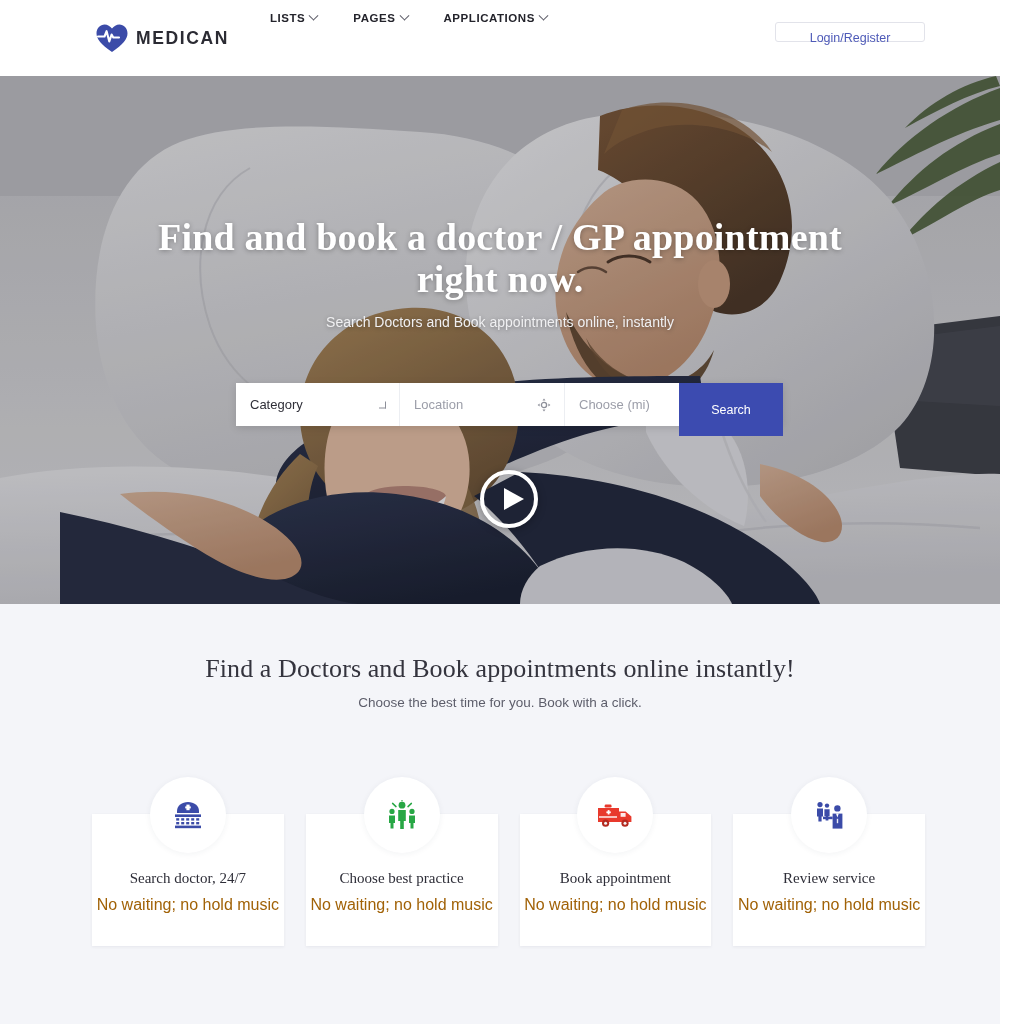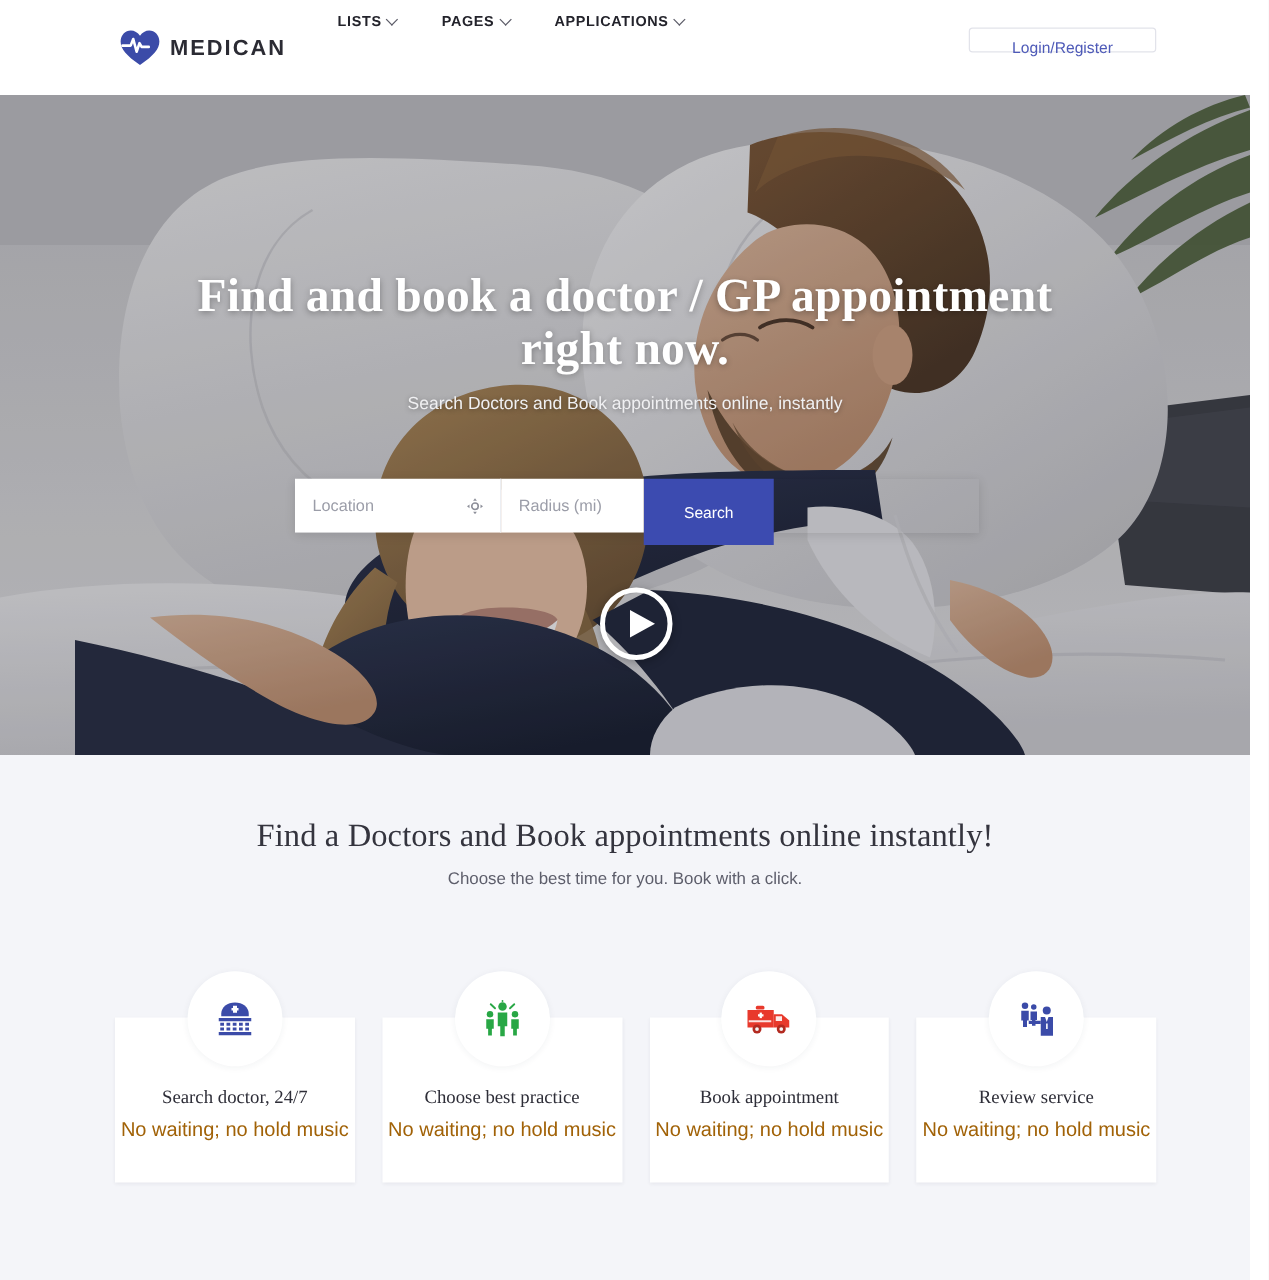--- a/index.html
+++ b/index.html
@@ -410,34 +410,38 @@
         </svg>
       </div>
 
       <div id="hero-scrim"></div>
 
       <div id="hero-sub">Search Doctors and Book appointments online, instantly</div>
       <div id="hero-title">Find and book a doctor / GP appointment right now.</div>
 
       <div id="searchbar">
 
+        <div class="sfield" id="sf-category">
+          <span>Category</span>
+          <i class="field-icon dd-chev"></i>
+        </div>
 
         <div class="sfield" id="sf-location">
           <span>Location</span>
           <svg class="field-icon" width="14" height="14" viewBox="0 0 14 14">
             <circle cx="7" cy="7" r="2.6" fill="none" stroke="#8d8f99" stroke-width="1.3"></circle>
             <path d="M7 0.6 L8.5 2.6 L5.5 2.6 Z" fill="#8d8f99"></path>
             <path d="M7 13.4 L8.5 11.4 L5.5 11.4 Z" fill="#8d8f99"></path>
             <path d="M0.6 7 L2.6 5.5 L2.6 8.5 Z" fill="#8d8f99"></path>
             <path d="M13.4 7 L11.4 5.5 L11.4 8.5 Z" fill="#8d8f99"></path>
           </svg>
         </div>
 
         <div class="sfield" id="sf-radius">
-          <span>Radius (mi)</span>
+          <span>Choose (mi)</span>
         </div>
 
         <button id="search-submit">Search</button>
       </div>
 
       <div id="play-btn">
         <i class="tri"></i>
       </div>
     </div>
 

